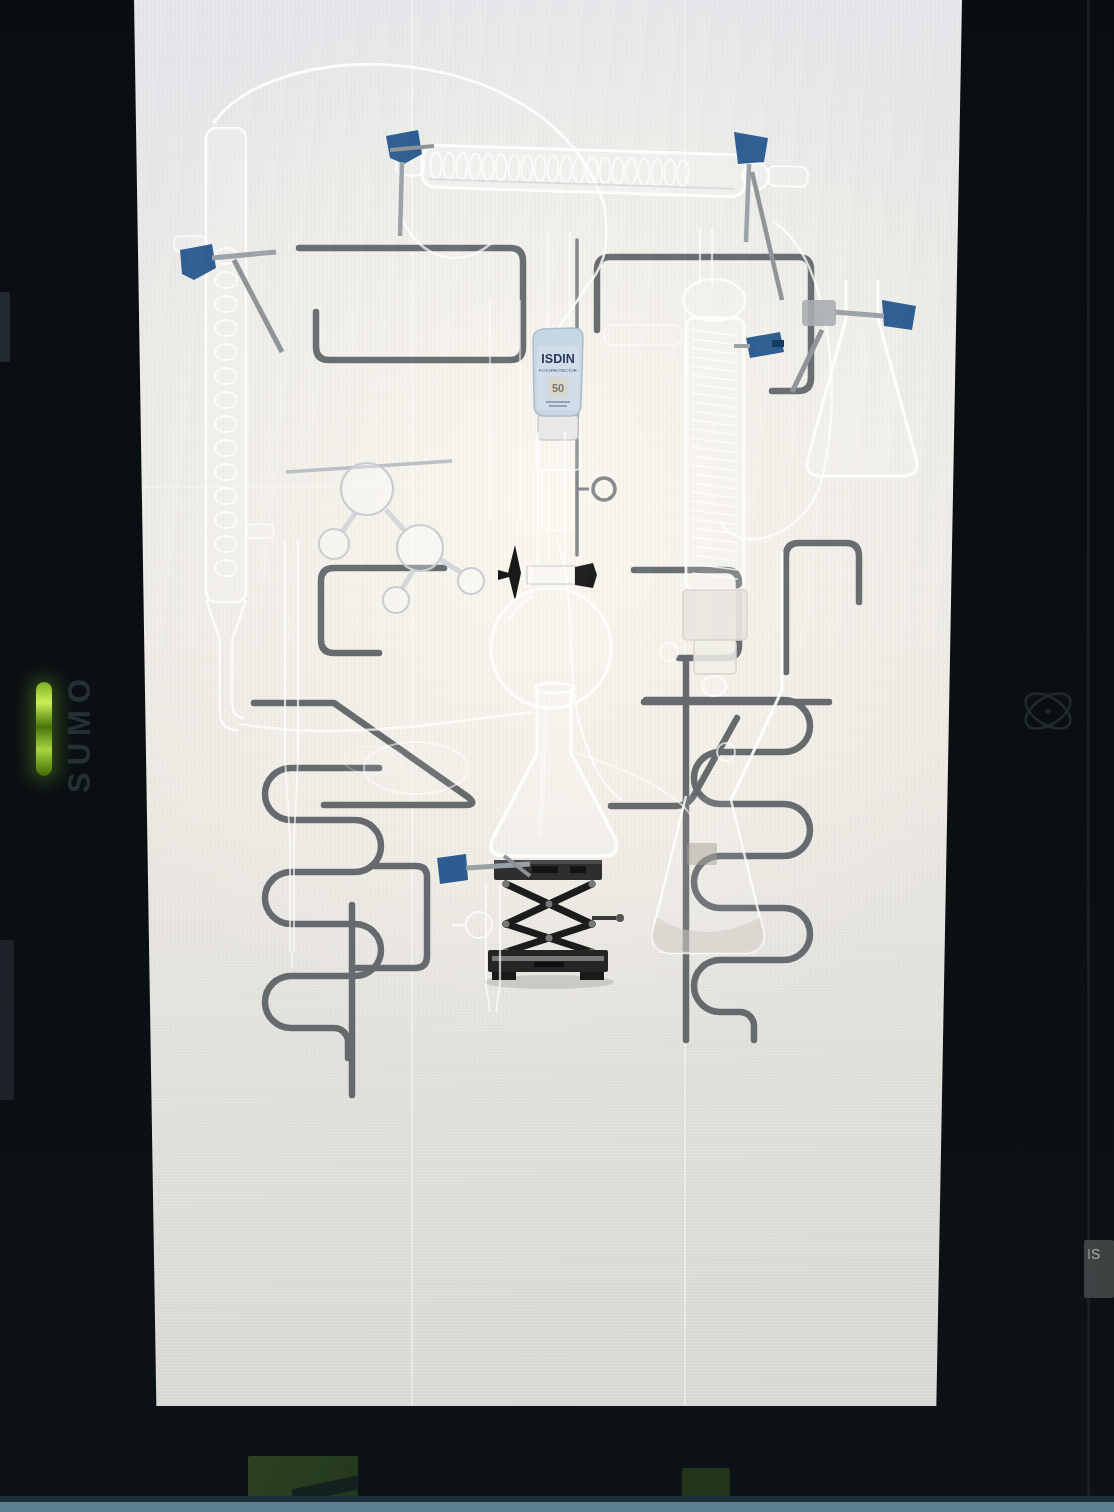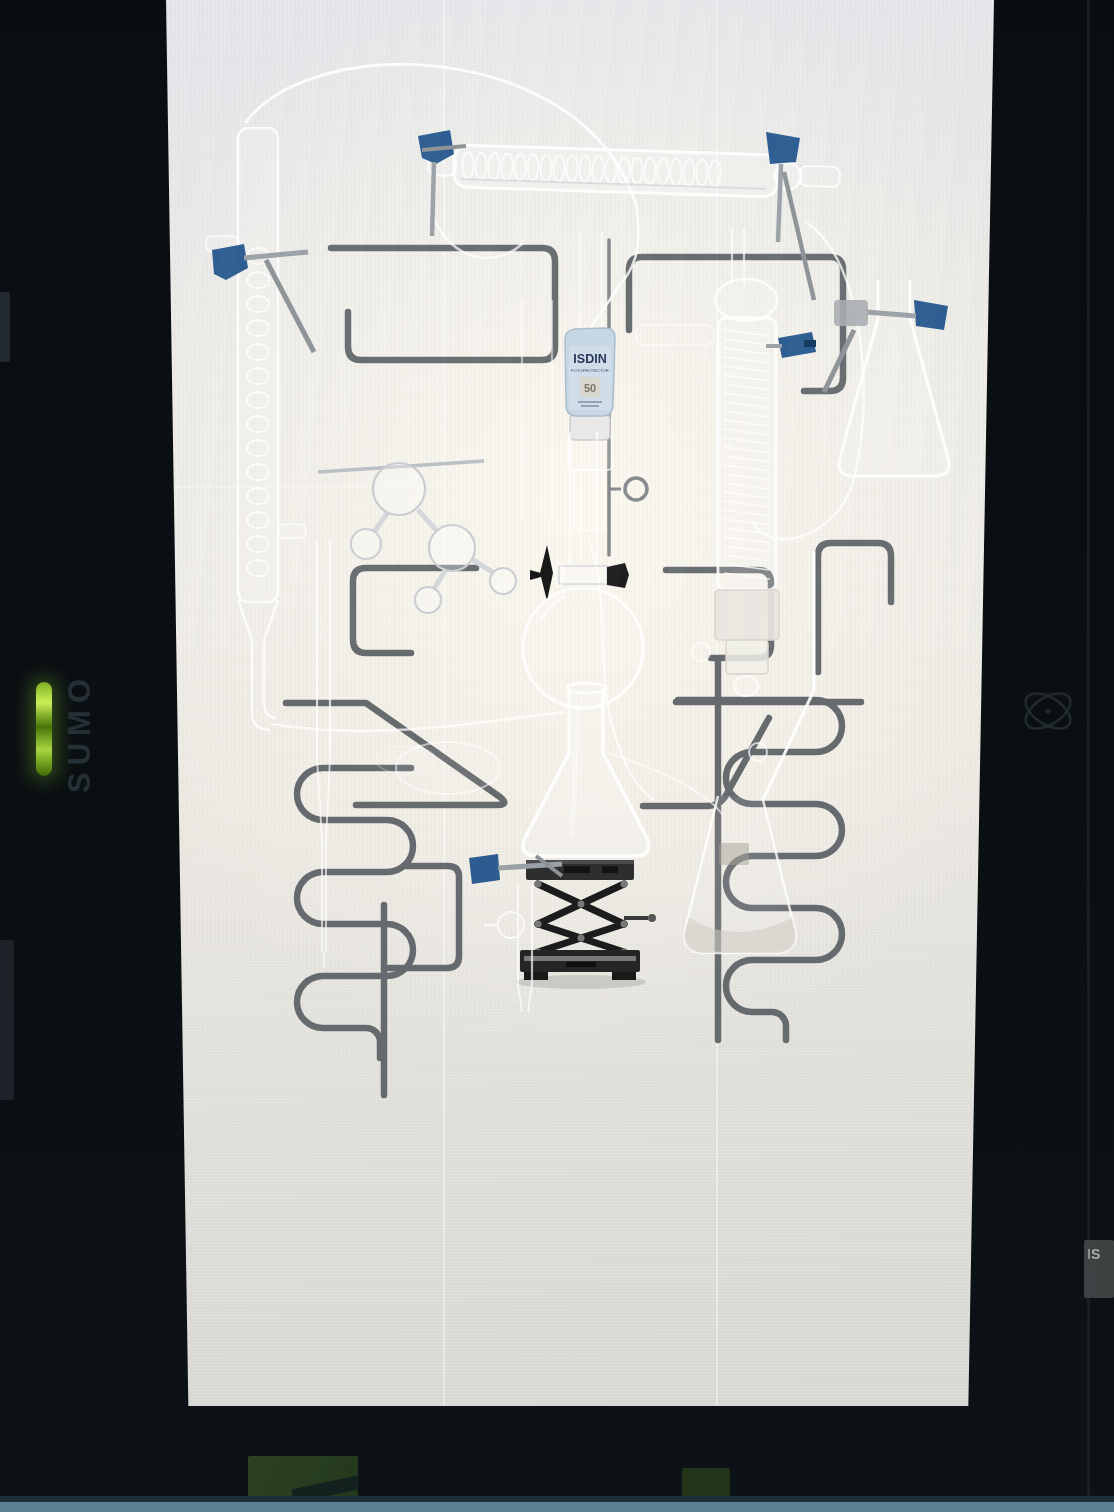--- a/index.html
+++ b/index.html
@@ -3,21 +3,21 @@
 <meta charset="utf-8">
 <style>
   html,body{margin:0;padding:0;background:#05070a;}
   .stage{
     position:relative;width:1114px;height:1512px;overflow:hidden;
     background:linear-gradient(180deg,#0a0e12 0%,#0a0f12 55%,#0b1115 85%,#0c1216 100%);
     font-family:"Liberation Sans",sans-serif;
   }
   
   .screen{
-    position:absolute;left:166px;top:0;width:828px;height:1406px;
+    position:absolute;left:134px;top:0;width:828px;height:1406px;
     clip-path:polygon(0% 0%,100% 0%,96.9% 100%,2.7% 100%);
     background:
       radial-gradient(90% 55% at 50% 36%, rgba(255,251,240,.85), rgba(255,251,240,0) 72%),
       linear-gradient(175deg,#e3e5e9 0%,#e8e7e3 28%,#ebe8e1 55%,#dfdeD9 80%,#d8d8d4 100%);
   }
   .screen::before{
     content:"";position:absolute;inset:0;pointer-events:none;opacity:.55;
     background:
       repeating-linear-gradient(0deg, rgba(255,255,255,.22) 0 1px, rgba(0,0,0,0) 1px 3px),
       repeating-linear-gradient(90deg, rgba(175,178,184,.10) 0 2px, rgba(0,0,0,0) 2px 4px);
@@ -36,21 +36,21 @@
   }
   .brand-label{
     position:absolute;left:58px;top:668px;height:130px;width:44px;
     writing-mode:vertical-rl;transform:rotate(180deg);
     color:#27343a;font-size:31px;font-weight:700;letter-spacing:7px;opacity:.9;
     display:flex;align-items:center;justify-content:center;user-select:none;
   }
   .atom-logo{position:absolute;left:1020px;top:680px;width:56px;height:62px;opacity:.9;}
   .side-sticker{
     position:absolute;right:0;top:1240px;width:30px;height:58px;overflow:hidden;
-    background:#474c4b;color:#c3c8c5;font-weight:700;font-size:14px;
+    background:#474c4b;color:#c3c8c5;font-weight:400;font-size:14px;
     display:flex;align-items:flex-start;justify-content:flex-start;
     padding:6px 0 0 3px;box-sizing:border-box;border-radius:2px;opacity:.85;margin-left:43px;
   }
   .bezel-streak{position:absolute;background:#39424a;opacity:.55;border-radius:2px;}
   .bezel-line{position:absolute;left:1087px;top:0;width:3px;height:1512px;background:rgba(62,72,78,.25);}
   .bottom-sticker-1{
     position:absolute;left:248px;top:1456px;width:110px;height:50px;border-radius:2px;
     background:linear-gradient(120deg,#2e4521 0%,#2a4120 60%,#253a1c 100%);opacity:.92;overflow:hidden;
   }
   .bottom-sticker-1 .slash{position:absolute;left:44px;top:26px;width:70px;height:14px;background:#101d20;transform:rotate(-12deg);opacity:.8;}

